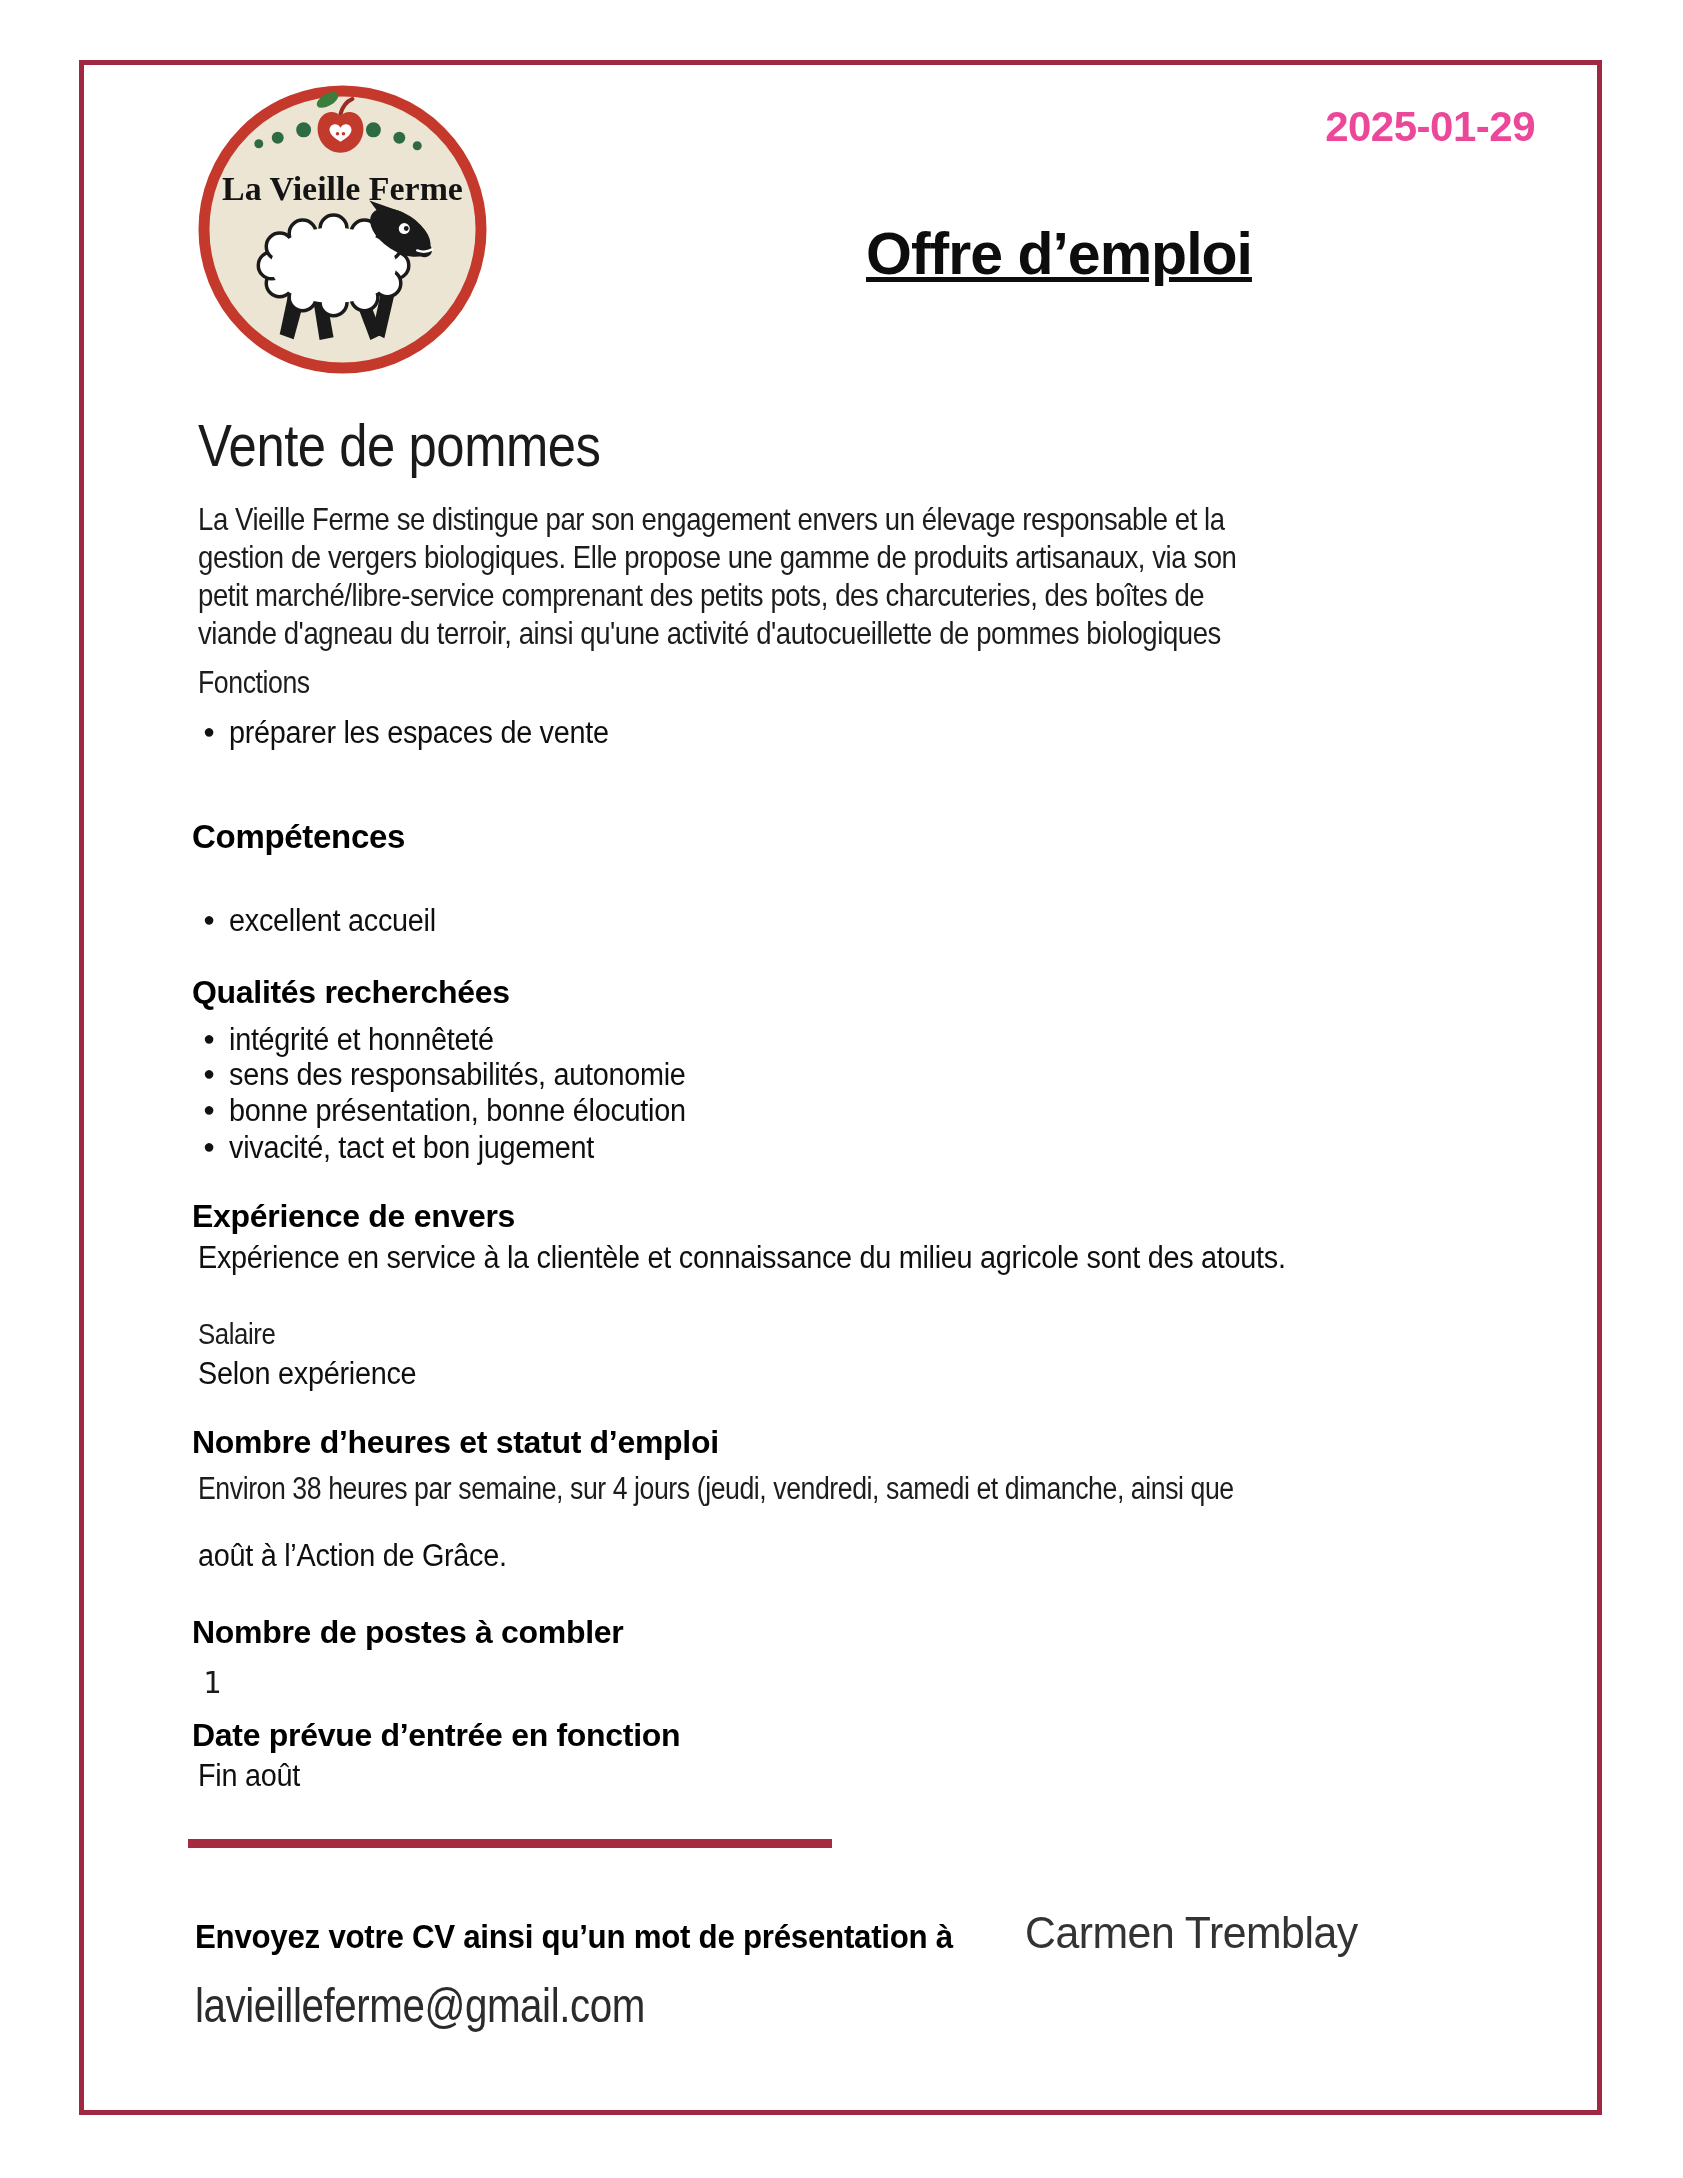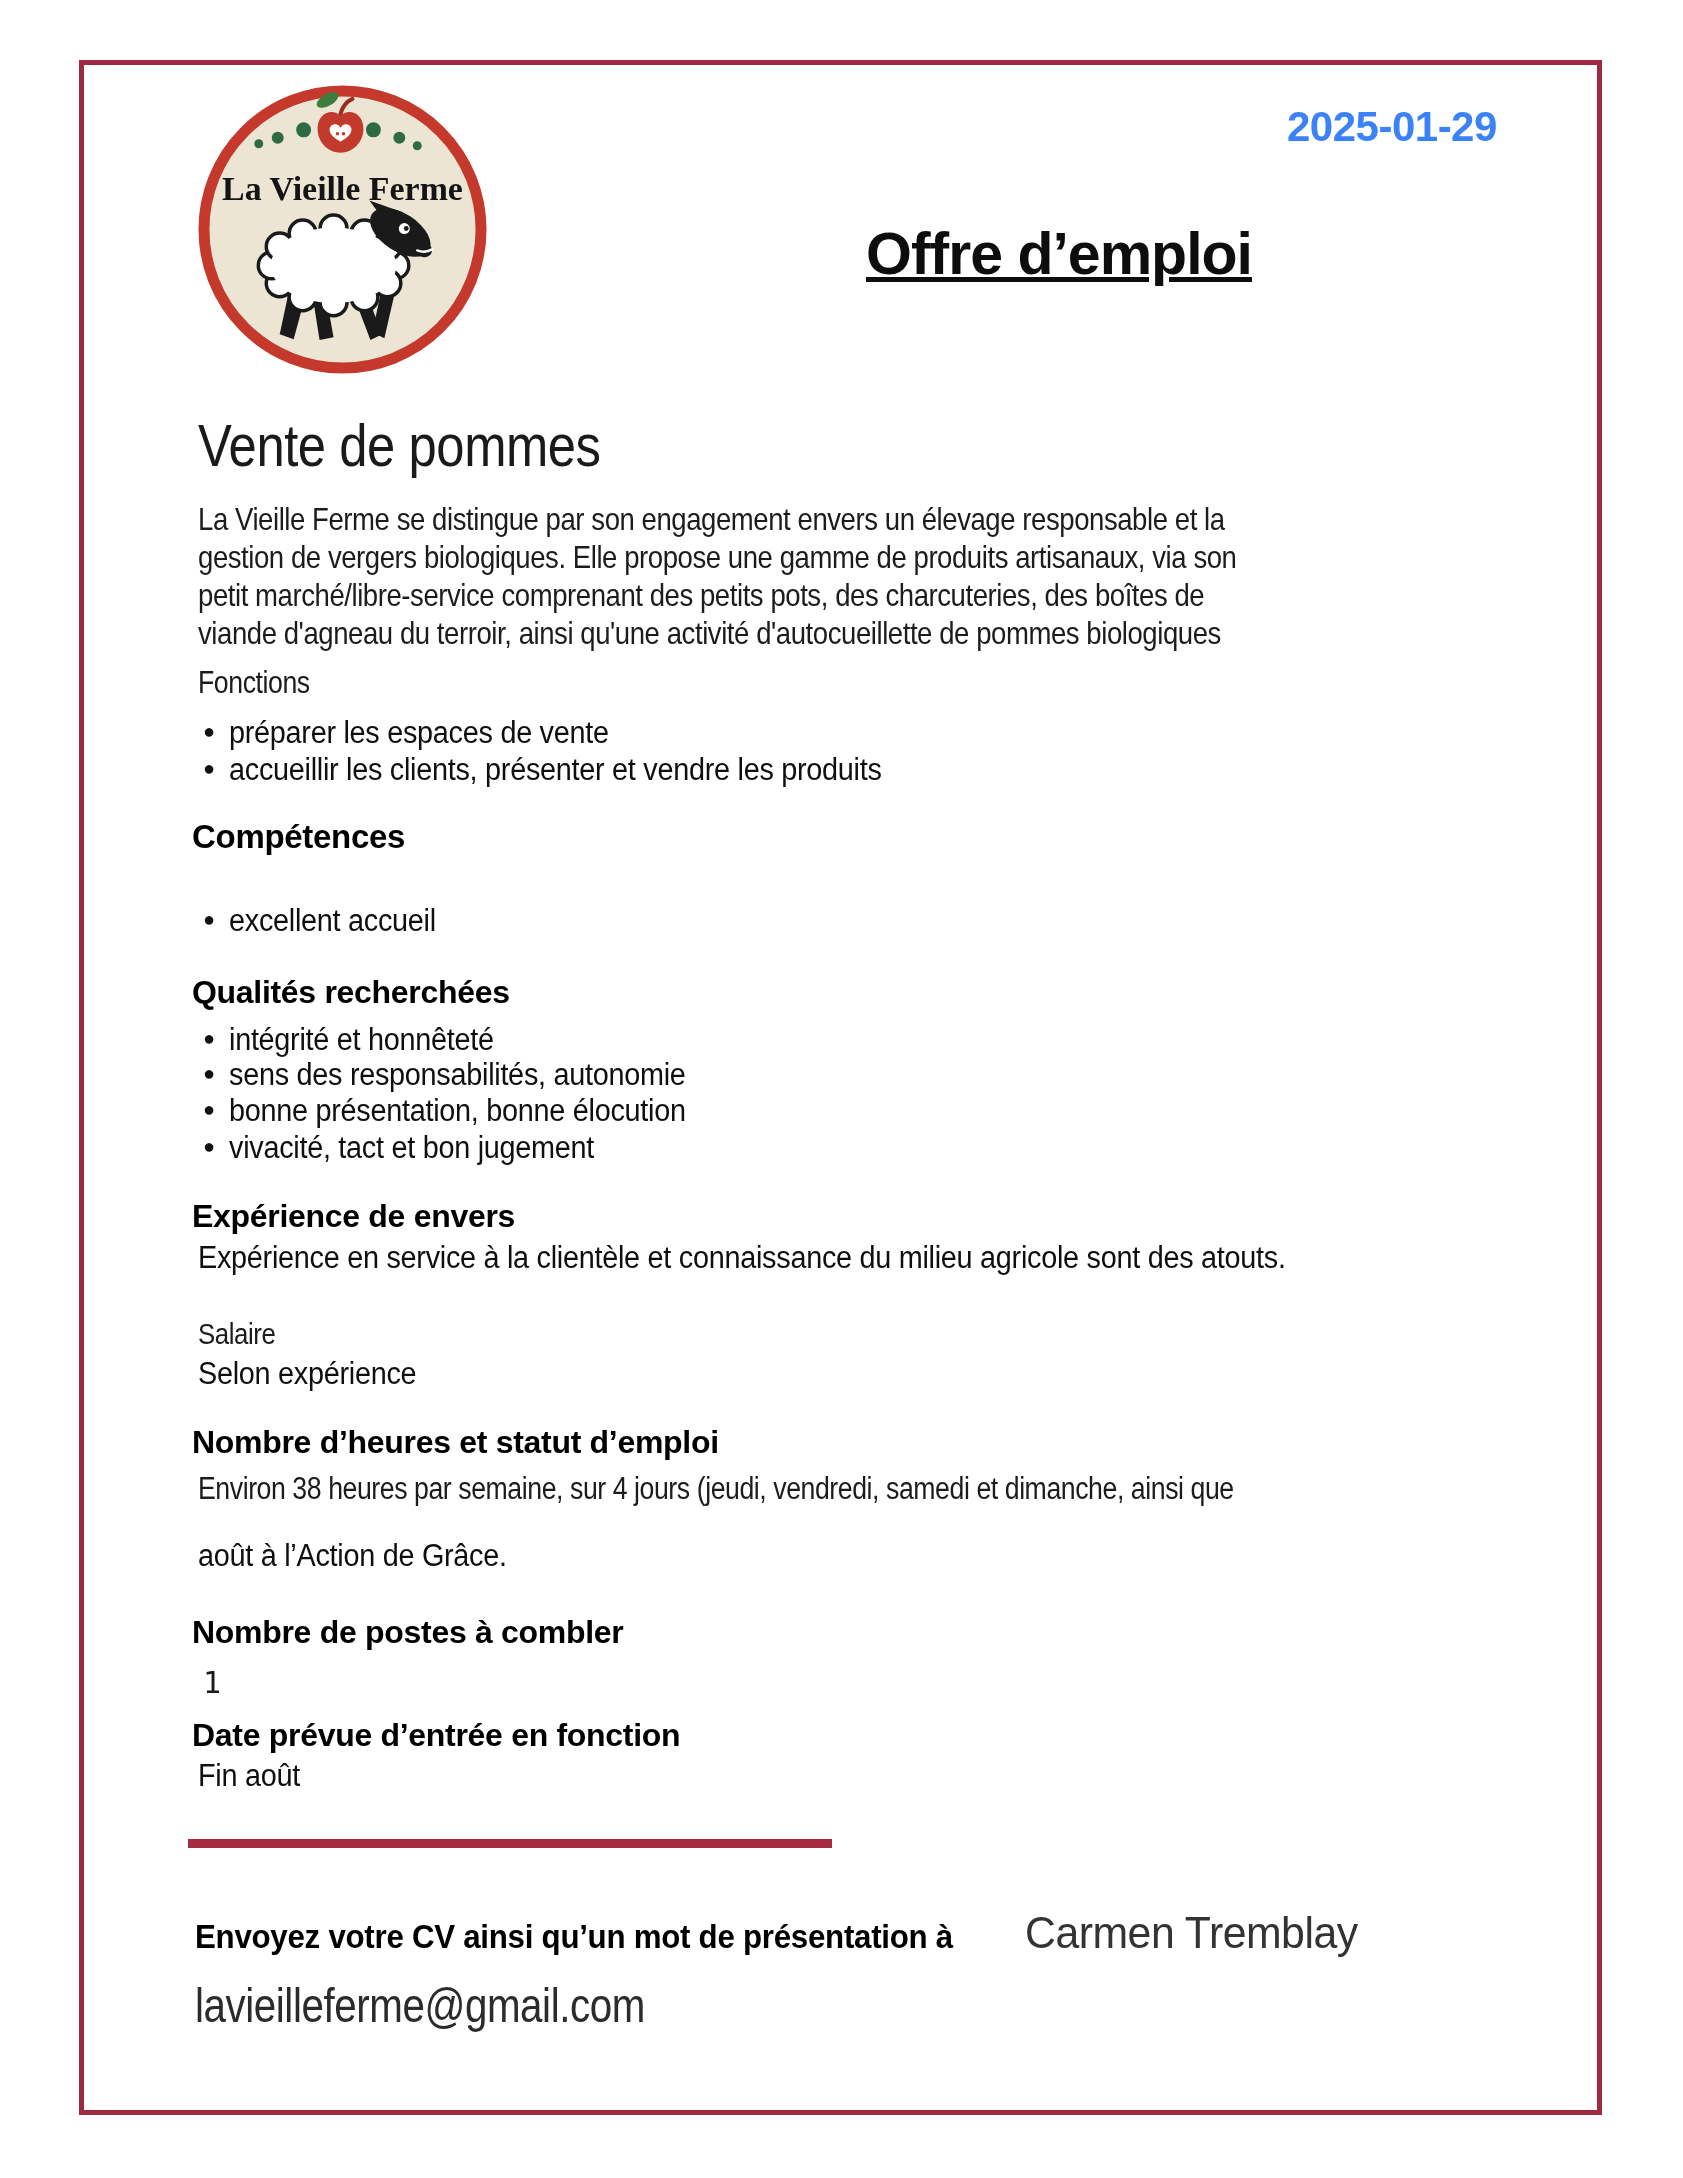--- a/index.html
+++ b/index.html
@@ -6,21 +6,21 @@
   html,body { background:#ffffff; }
   body { width:1683px; height:2178px; position:relative; font-family:"Liberation Sans",sans-serif; }
   #canvas { position:absolute; inset:0; width:1683px; height:2178px; overflow:hidden; }
 
   .abs { position:absolute; }
 
   
   .page-frame { left:79px; top:60px; width:1523px; height:2055px; border:5px solid #9E2940; background:transparent; }
 
   
-  .doc-date { top:103px; left:1287px; width:248px; font-size:42px; font-weight:bold; color:#3b82f6; letter-spacing:-0.5px; }
+  .doc-date { top:103px; left:1287px; width:248px; text-align:right; font-size:42px; font-weight:bold; color:#ec4899; letter-spacing:-0.5px; }
   .doc-title { top:220px; left:752px; width:614px; text-align:center; font-size:59px; font-weight:bold; color:#0d0d0d; letter-spacing:-1px;text-decoration:underline; }
 
   
   .cond { transform:scaleX(0.86); transform-origin:0 0; letter-spacing:-0.5px; color:#1c1c1c; }
 
   .job-title { top:412px; left:198px; font-size:59px; font-weight:400; color:#1a1a1a; white-space:nowrap; }
 
   .para-line { left:198px; font-size:32px; white-space:nowrap; }
   .subhead { left:198px; font-size:31px; white-space:nowrap; }
 
@@ -119,21 +119,20 @@
 
   <div class="abs job-title cond">Vente de pommes</div>
 
   <div class="abs para-line cond" style="top:501px">La Vieille Ferme se distingue par son engagement envers un élevage responsable et la</div>
   <div class="abs para-line cond" style="top:539px">gestion de vergers biologiques. Elle propose une gamme de produits artisanaux, via son</div>
   <div class="abs para-line cond" style="top:577px">petit marché/libre-service comprenant des petits pots, des charcuteries, des boîtes de</div>
   <div class="abs para-line cond" style="top:615px">viande d'agneau du terroir, ainsi qu'une activité d'autocueillette de pommes biologiques</div>
 
   <div class="abs subhead cond" style="top:665px">Fonctions</div>
   <div class="abs bullet-row" style="top:715px"><span class="dot">●</span><span class="sq">préparer les espaces de vente</span></div>
-  <div class="abs bullet-row" style="top:752px"><span class="dot">●</span><span class="sq">accueillir les clients, présenter et vendre les produits</span></div>
 
   <div class="abs h-bold" style="top:818px">Compétences</div>
   <div class="abs bullet-row" style="top:903px"><span class="dot">●</span><span class="sq">excellent accueil</span></div>
 
   <div class="abs h-bold" style="top:974px; font-size:32px">Qualités recherchées</div>
   <div class="abs bullet-row" style="top:1022px"><span class="dot">●</span><span class="sq">intégrité et honnêteté</span></div>
   <div class="abs bullet-row" style="top:1057px"><span class="dot">●</span><span class="sq">sens des responsabilités, autonomie</span></div>
   <div class="abs bullet-row" style="top:1130px"><span class="dot">●</span><span class="sq">vivacité, tact et bon jugement</span></div>
   <div class="abs bullet-row" style="top:1093px"><span class="dot">●</span><span class="sq">bonne présentation, bonne élocution</span></div>
 

